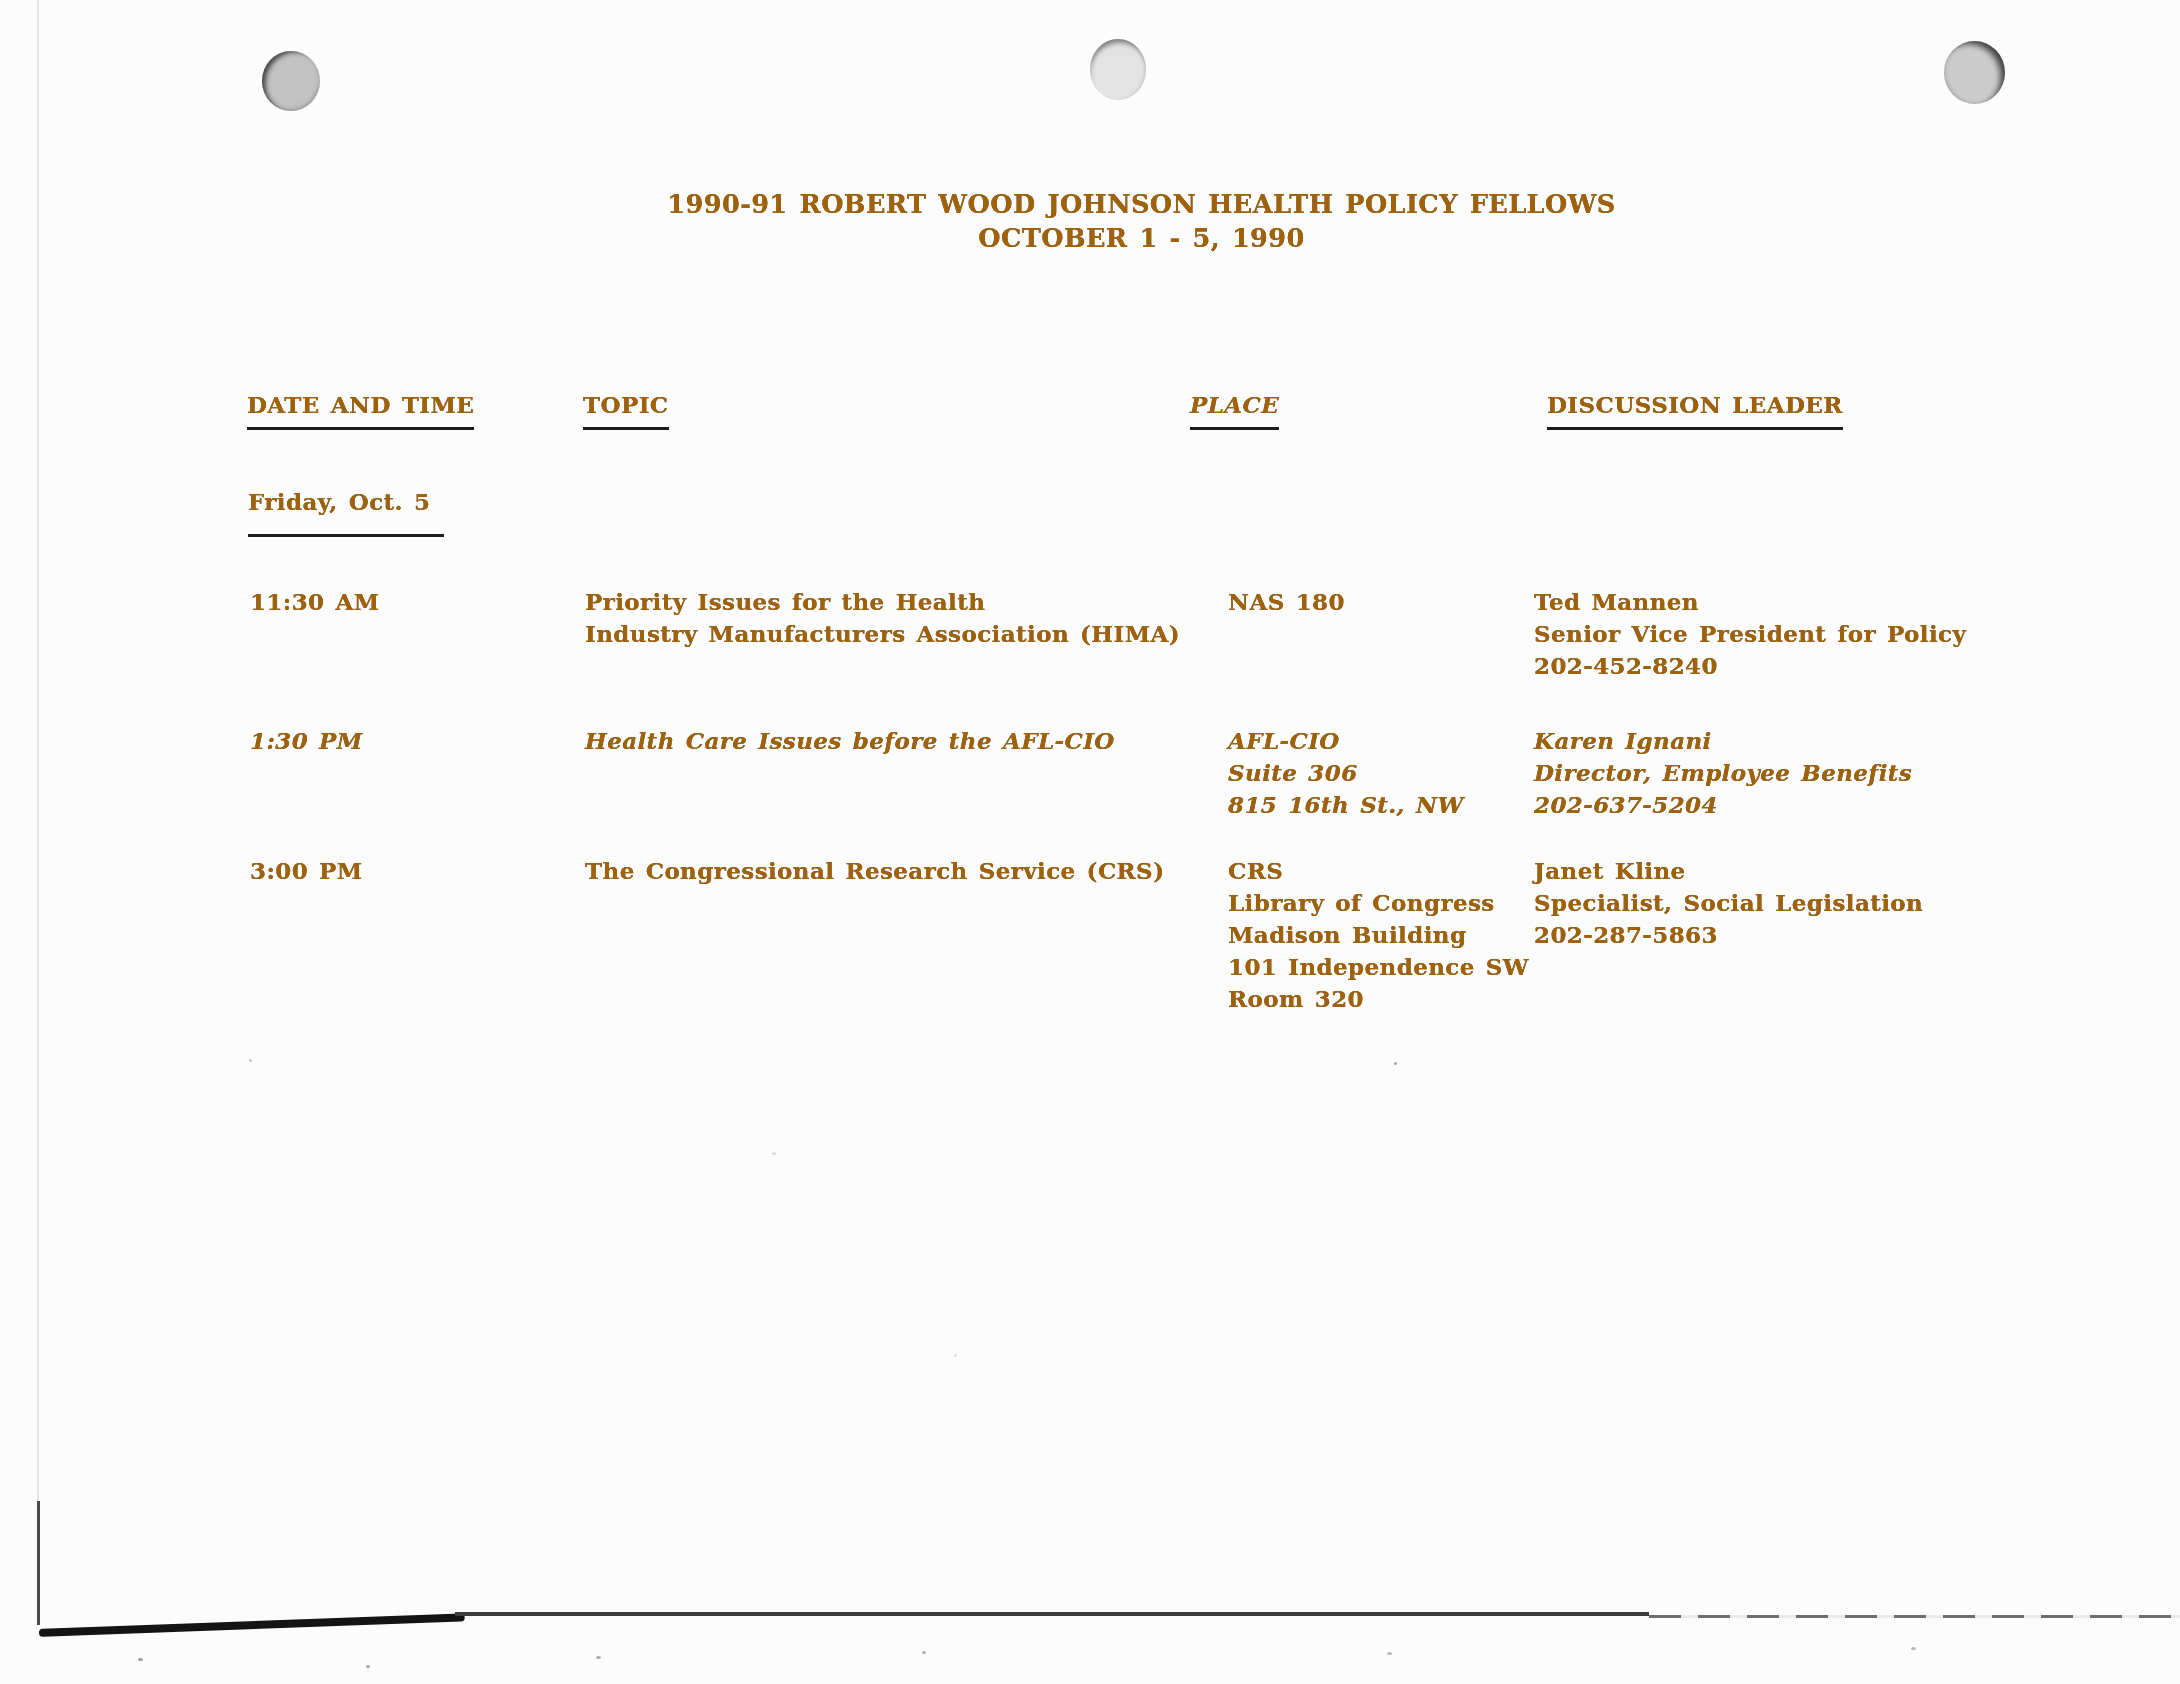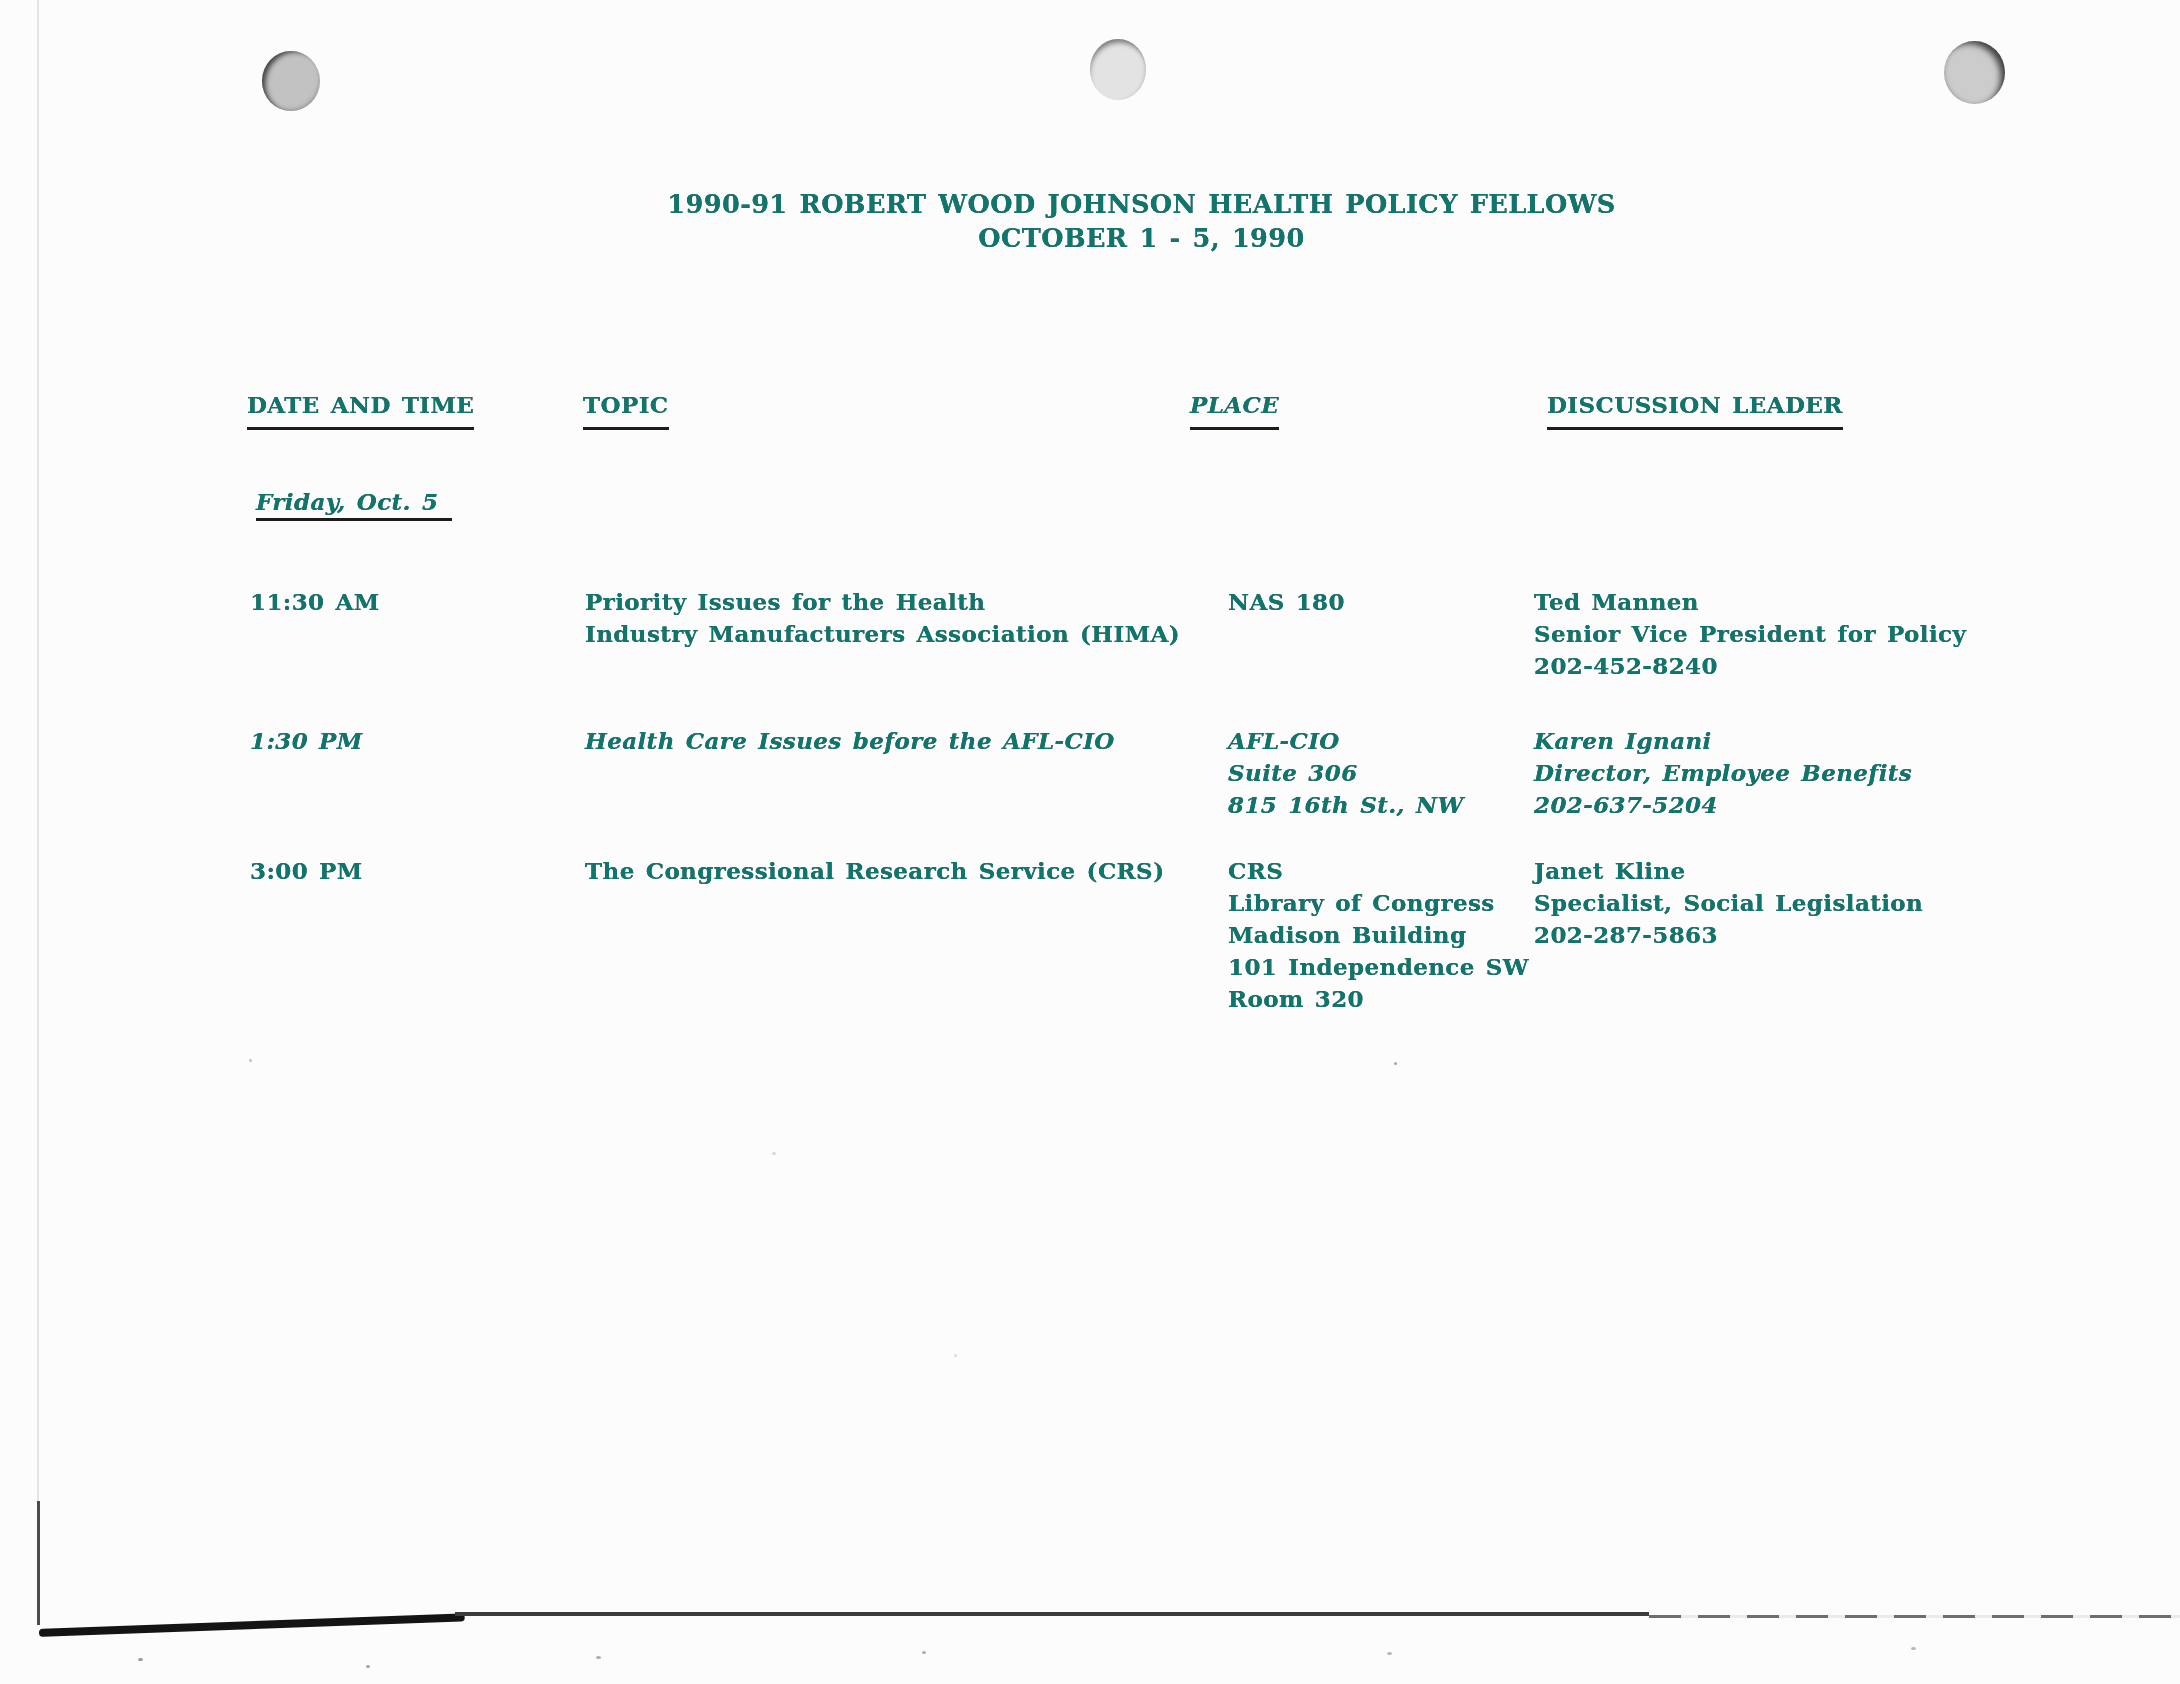--- a/index.html
+++ b/index.html
@@ -4,21 +4,21 @@
 <title>Document</title>
 <style>
   html,body{margin:0;padding:0;background:#e8e8e8;}
   .page{
     position:relative;
     width:2181px;height:1685px;
     background:#fcfcfc;
     overflow:hidden;
     font-family:"DejaVu Serif","Liberation Serif",serif;
     font-weight:bold;
-    color:#0f766e;
+    color:#a16207;
     letter-spacing:0.4px;
     word-spacing:2.6px;
     text-shadow:0 0 0.6px rgba(20,20,20,0.75);
   }
 
   
   .hole{position:absolute;border-radius:50%;}
   .hole-1{left:262px;top:51px;width:58px;height:60px;background:#c2c2c2;
           box-shadow:inset 5.1px 2.6px 5.1px -1.7px rgba(35,35,35,.8), inset -1.7px -2.6px 4.3px -1.7px rgba(90,90,90,.45);}
   .hole-2{left:1090px;top:39px;width:56px;height:61px;background:#e3e3e3;
@@ -52,22 +52,22 @@
     text-align:center;font-size:25.6px;line-height:34px;
   }
   .hdr{position:absolute;top:391px;font-size:23px;
        border-bottom:3.4px solid #1c1c1c;padding-bottom:9px;}
   .hdr-1{left:247px;}
   .hdr-2{left:583px;}
   .hdr-3{left:1190px;font-style:italic;}
   .hdr-4{left:1547px;}
 
   .section-label{
-    position:absolute;left:256px;top:488px;font-size:23px;
-    border-bottom:3.4px solid #1c1c1c;padding-bottom:3px;padding-right:13.6px;font-style:italic;
+    position:absolute;left:248px;top:488px;font-size:23px;
+    border-bottom:3.4px solid #1c1c1c;padding-bottom:19px;padding-right:13.6px;
   }
 
   .cell{position:absolute;font-size:23px;line-height:32px;}
   .c1{left:250px;}
   .c2{left:585px;}
   .c3{left:1228px;}
   .c4{left:1534px;}
   .r1{top:586px;}
   .r2{top:725px;font-style:italic;}
   .r3{top:855px;}

